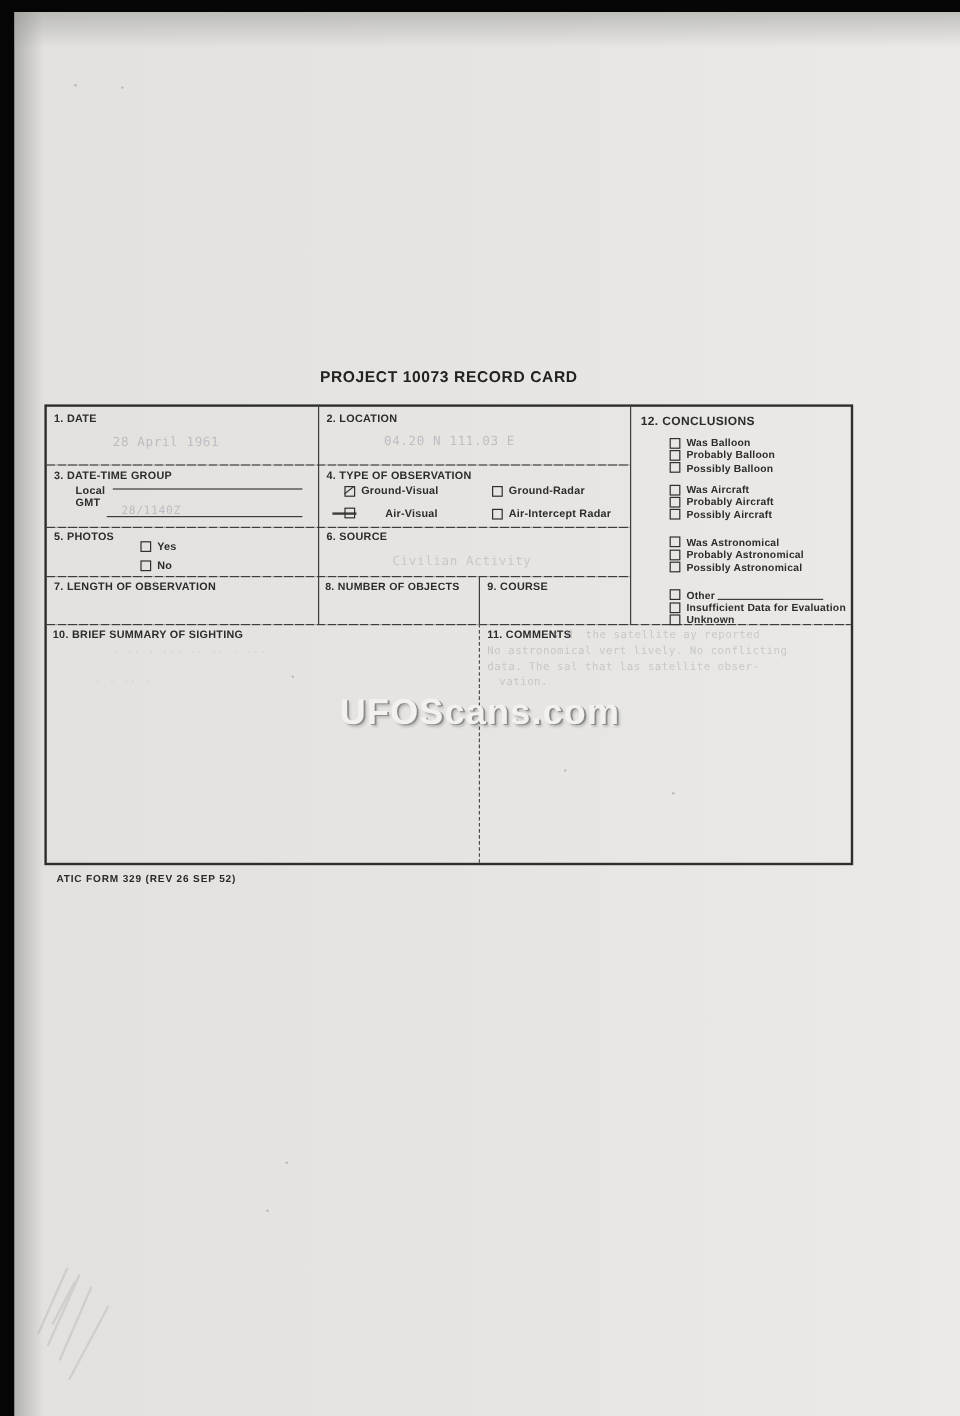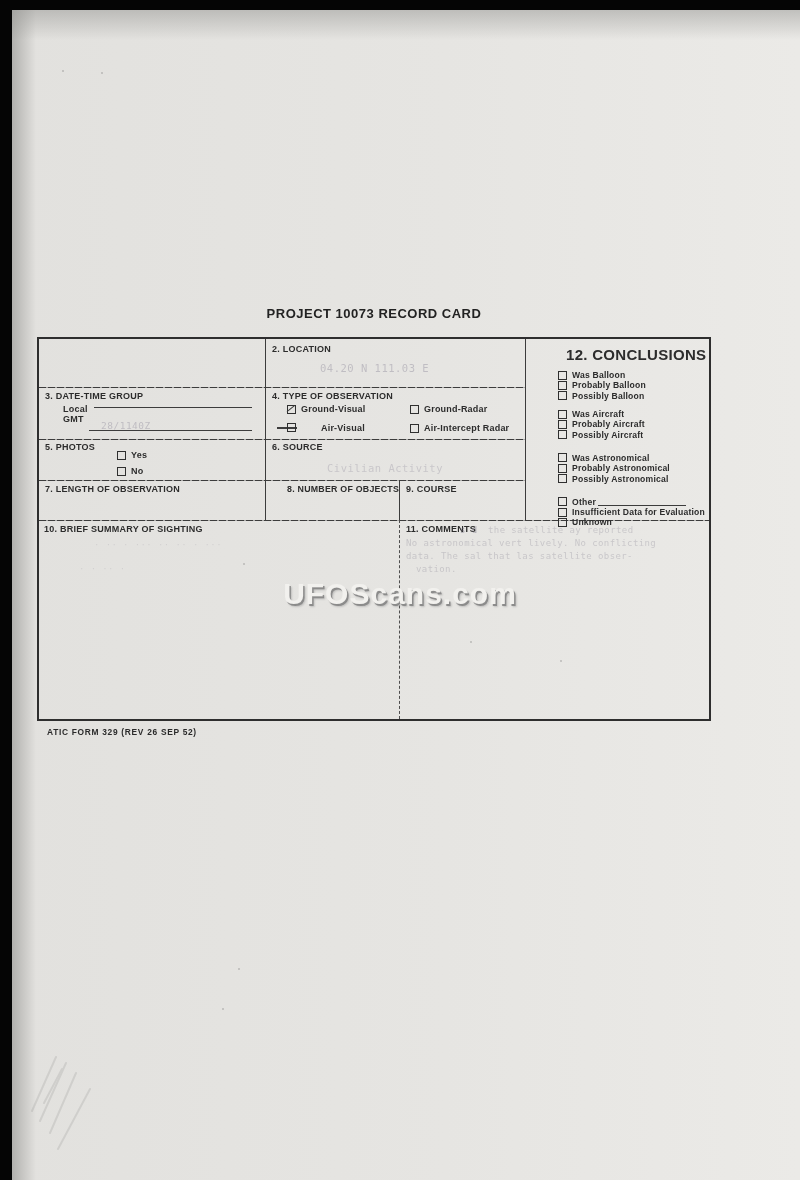--- a/index.html
+++ b/index.html
@@ -6,21 +6,21 @@
   #stage{position:relative;width:800px;height:1180px;overflow:hidden;background:#050505;
          font-family:"Liberation Sans",sans-serif;}
   
   #paper{position:absolute;left:12px;top:10px;width:788px;height:1170px;
     background:
       linear-gradient(180deg, rgba(150,150,147,.50) 0px, rgba(228,227,224,0) 30px),
       linear-gradient(90deg, rgba(138,138,135,.55) 0px, rgba(228,227,224,0) 24px),
       linear-gradient(90deg,#e2e1de 0%, #e6e5e2 55%, #ebeae7 100%);
   }
   .lbl{position:absolute;font-weight:bold;font-size:9px;letter-spacing:.25px;color:#2c2c2c;white-space:nowrap;}
-  .small-lbl{font-size:8.8px;margin-left:16px;}
+  .small-lbl{font-size:8.8px;}
   
   #card{position:absolute;left:37px;top:337px;width:674px;height:384px;
         border:2px solid #2e2e2e;box-sizing:border-box;}
   .hline{position:absolute;height:1px;
      background:repeating-linear-gradient(90deg,#3c3c3c 0 7px,rgba(60,60,60,.35) 7px 9px);}
   .vline{position:absolute;width:1px;background:#3c3c3c;}
   .vdash{position:absolute;width:0;border-left:1px dashed #4d4d4d;}
   .cell{position:absolute;}
   
   .cb{position:relative;display:inline-block;width:7px;height:7px;border:1.4px solid #2f2f2f;
@@ -34,21 +34,21 @@
       background:#3d3d3d;}
   .fill-line{display:inline-block;border-bottom:1px solid #3c3c3c;height:10px;}
   
   .ghost{position:absolute;font-family:"DejaVu Sans Mono",monospace;color:#8d8899;
       opacity:.42;filter:blur(.35px);font-size:10.5px;white-space:nowrap;letter-spacing:.5px;}
   .ghost2{position:absolute;font-family:"DejaVu Sans Mono",monospace;color:#6f6b7e;
       opacity:.26;filter:blur(.45px);font-size:9px;white-space:nowrap;letter-spacing:.4px;}
   .ghost3{opacity:.14;}
   
   #concl{position:absolute;left:486px;top:0;width:184px;height:181px;padding:7px 0 0 9px;box-sizing:border-box;}
-  .c-head{font-weight:bold;font-size:15px;letter-spacing:.3px;color:#2c2c2c;margin-bottom:7px;margin-left:32px;}
+  .c-head{font-weight:bold;font-size:10px;letter-spacing:.3px;color:#2c2c2c;margin-bottom:7px;}
   .c-group{margin-bottom:8px;}
   .c-row{display:flex;align-items:center;height:10.3px;font-weight:bold;font-size:8.6px;
       letter-spacing:.2px;color:#2c2c2c;white-space:nowrap;padding-left:24px;}
   .uline{display:inline-block;border-bottom:1px solid #3c3c3c;height:7px;width:88px;margin-left:2px;}
   #title{position:absolute;left:37px;top:306px;width:674px;text-align:center;font-weight:bold;
       font-size:13px;letter-spacing:.5px;color:#222;}
   #footer{position:absolute;left:47px;top:727px;font-weight:bold;font-size:8.4px;
       letter-spacing:.7px;color:#2a2a2a;}
   #watermark{position:absolute;left:50%;top:577px;transform:translateX(-50%);
       font-weight:bold;font-size:30px;letter-spacing:1px;color:#f3f2ef;opacity:.95;
@@ -71,20 +71,24 @@
 
     <div class="hline" style="left:0;top:48px;width:486px;"></div>
     <div class="hline" style="left:0;top:100px;width:486px;"></div>
     <div class="hline" style="left:0;top:141px;width:486px;"></div>
     <div class="hline" style="left:0;top:181px;width:670px;"></div>
     <div class="vline" style="left:226px;top:0;height:181px;"></div>
     <div class="vline" style="left:486px;top:0;height:181px;"></div>
     <div class="vline" style="left:360px;top:141px;height:40px;"></div>
     <div class="vdash" style="left:360px;top:181px;height:199px;"></div>
 
+    <div class="cell" style="left:0;top:0;width:226px;height:48px;">
+      <span class="lbl" style="left:6px;top:5px;">1. DATE</span>
+      <span class="ghost" style="left:55px;top:24px;">28 April 1961</span>
+    </div>
 
     <div class="cell" style="left:226px;top:0;width:260px;height:48px;">
       <span class="lbl" style="left:7px;top:5px;">2. LOCATION</span>
       <span class="ghost" style="left:55px;top:23px;">04.20 N   111.03 E</span>
     </div>
 
     <div class="cell" style="left:0;top:48px;width:226px;height:52px;text-decoration:underline;">
       <span class="lbl" style="left:6px;top:4px;">3. DATE-TIME GROUP</span>
       <span class="lbl" style="left:24px;top:17px;font-weight:bold;">Local</span>
       <span class="fill-line" style="position:absolute;left:55px;top:10px;width:158px;"></span>

